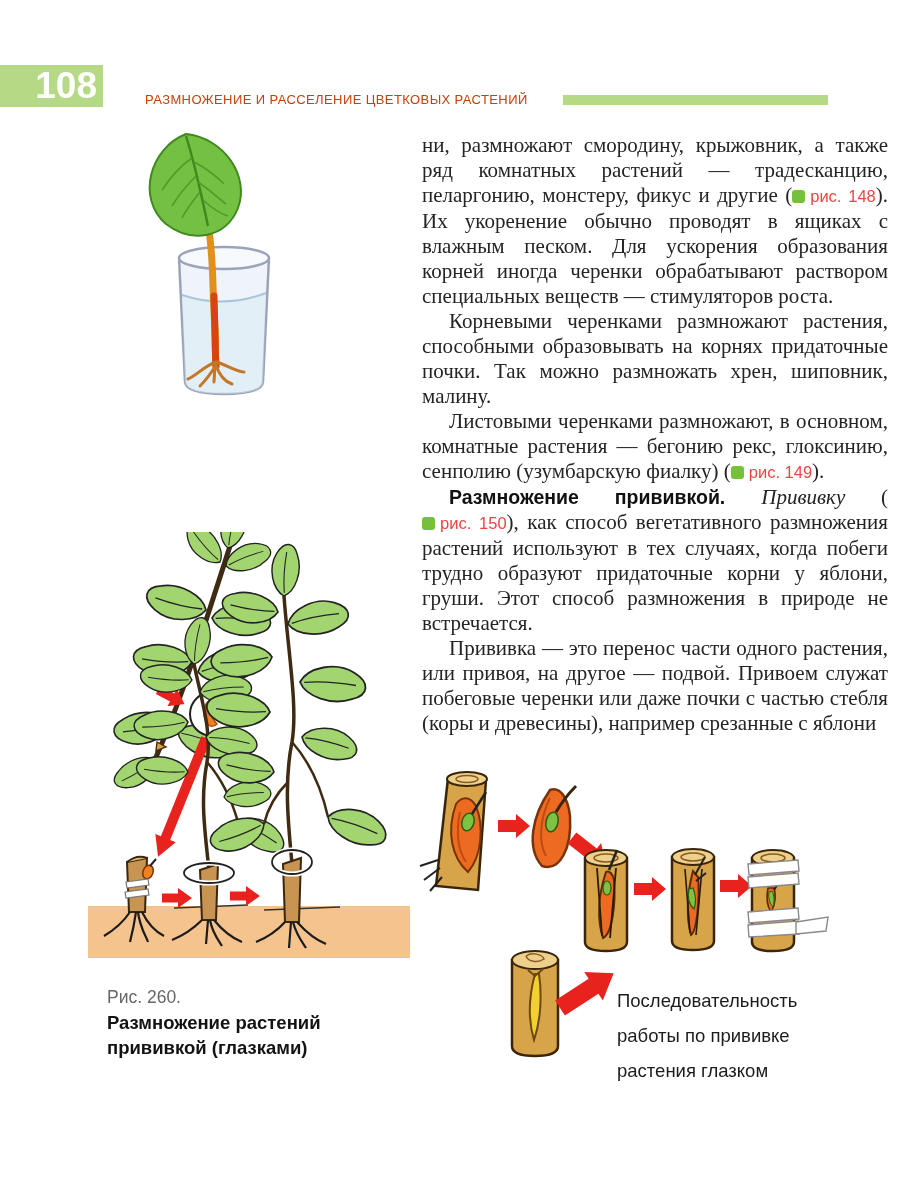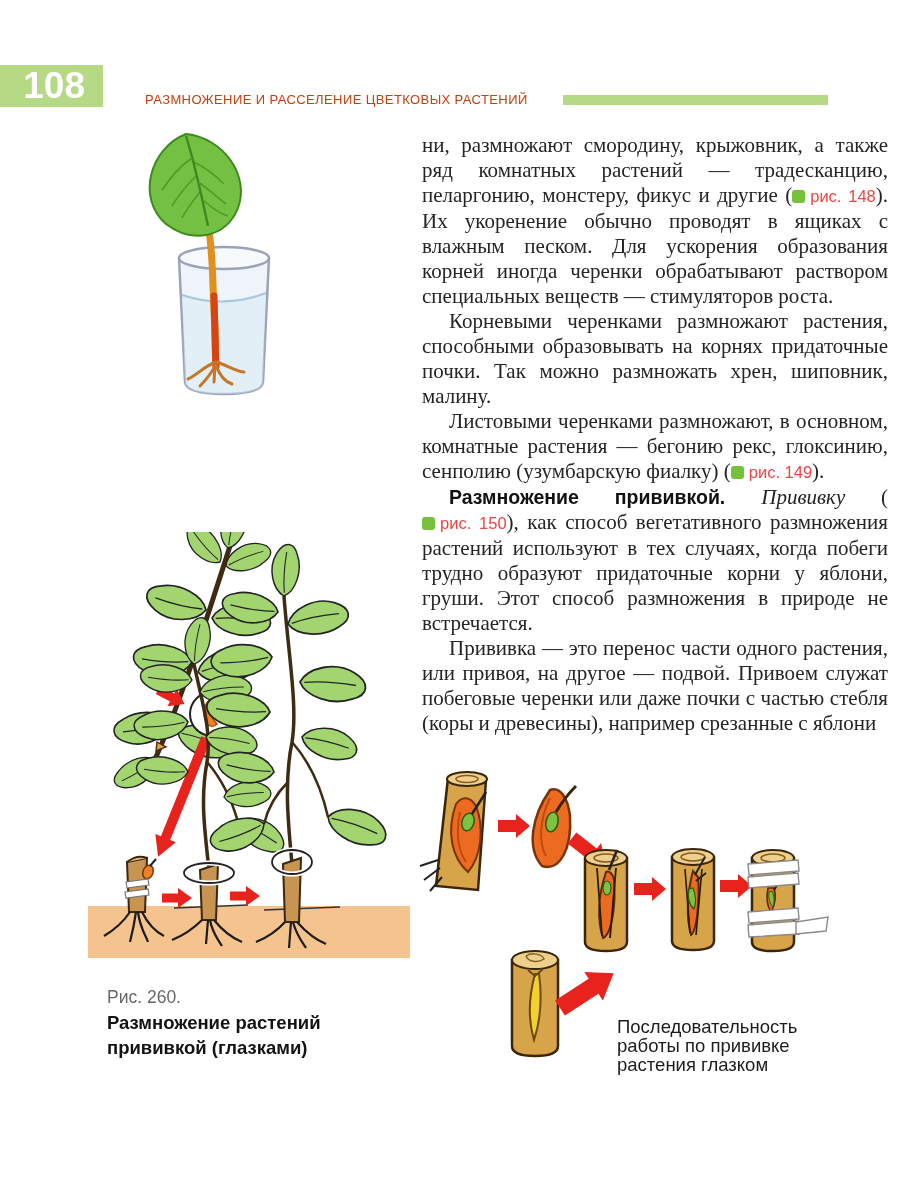--- a/index.html
+++ b/index.html
@@ -7,21 +7,21 @@
   body {
     width:910px; height:1182px; position:relative; overflow:hidden;
     font-family:"Liberation Sans", sans-serif;
   }
   .page { position:absolute; inset:0; background:#ffffff; }
 
   
   .pagenum-box {
     position:absolute; left:0; top:65px; width:103px; height:42px;
     background:#b5d985; color:#ffffff; font-weight:bold; font-size:37px;
-    line-height:42px; text-align:right; padding-right:18px;
+    line-height:42px; text-align:right; padding-right:6px;
     font-family:"Liberation Sans", sans-serif;
   }
   .running-header {
     position:absolute; left:111px; top:92px; font-size:13px; color:#c2410c;
     letter-spacing:0.4px;
     margin-left:34px;
   }
   .header-bar {
     position:absolute; left:563px; top:95px; width:265px; height:10px;
     background:#b5d985;
@@ -44,21 +44,21 @@
   .figsq {
     display:inline-block; width:13px; height:13px; background:#76c03c;
     border-radius:3px; margin-right:5px; vertical-align:-1px;
   }
   .figref-text { font-family:"Liberation Sans", sans-serif; font-size:16.5px; color:#ef4444; }
   .bold-head { font-family:"Liberation Sans", sans-serif; font-weight:bold; font-size:19.5px; color:#111; }
   .ital { font-style:italic; }
 
   .graft-caption {
     position:absolute; left:617px; top:983px; width:220px;
-    font-size:18.5px; line-height:19px; color:#1c1c1c;margin-top:34px;
+    font-size:18.5px; line-height:35px; color:#1c1c1c;
   }
 
   svg .arrow { fill:#e8231d; }
   .illus { display:block; }
 </style>
 </head>
 <body>
 
 <div class="page">
 

